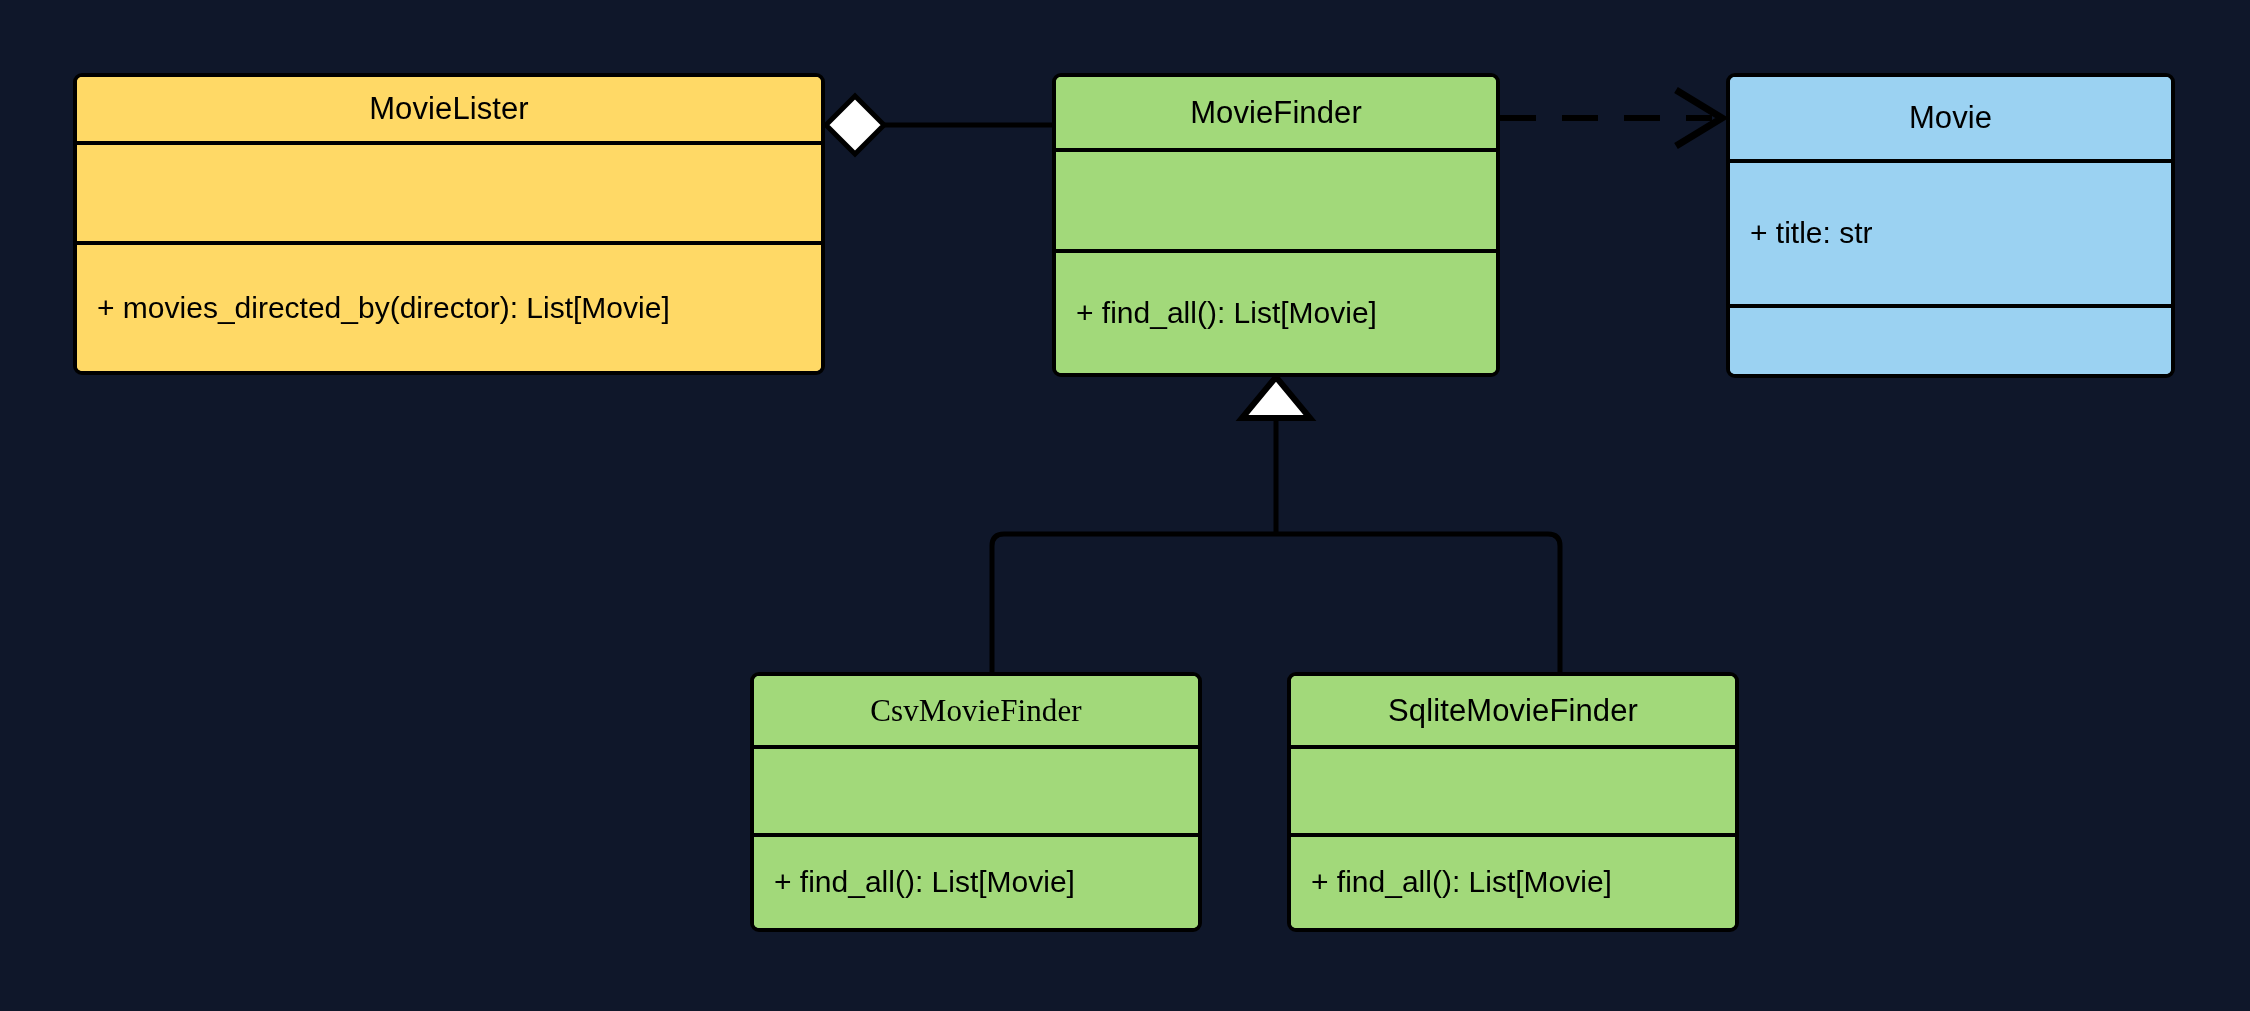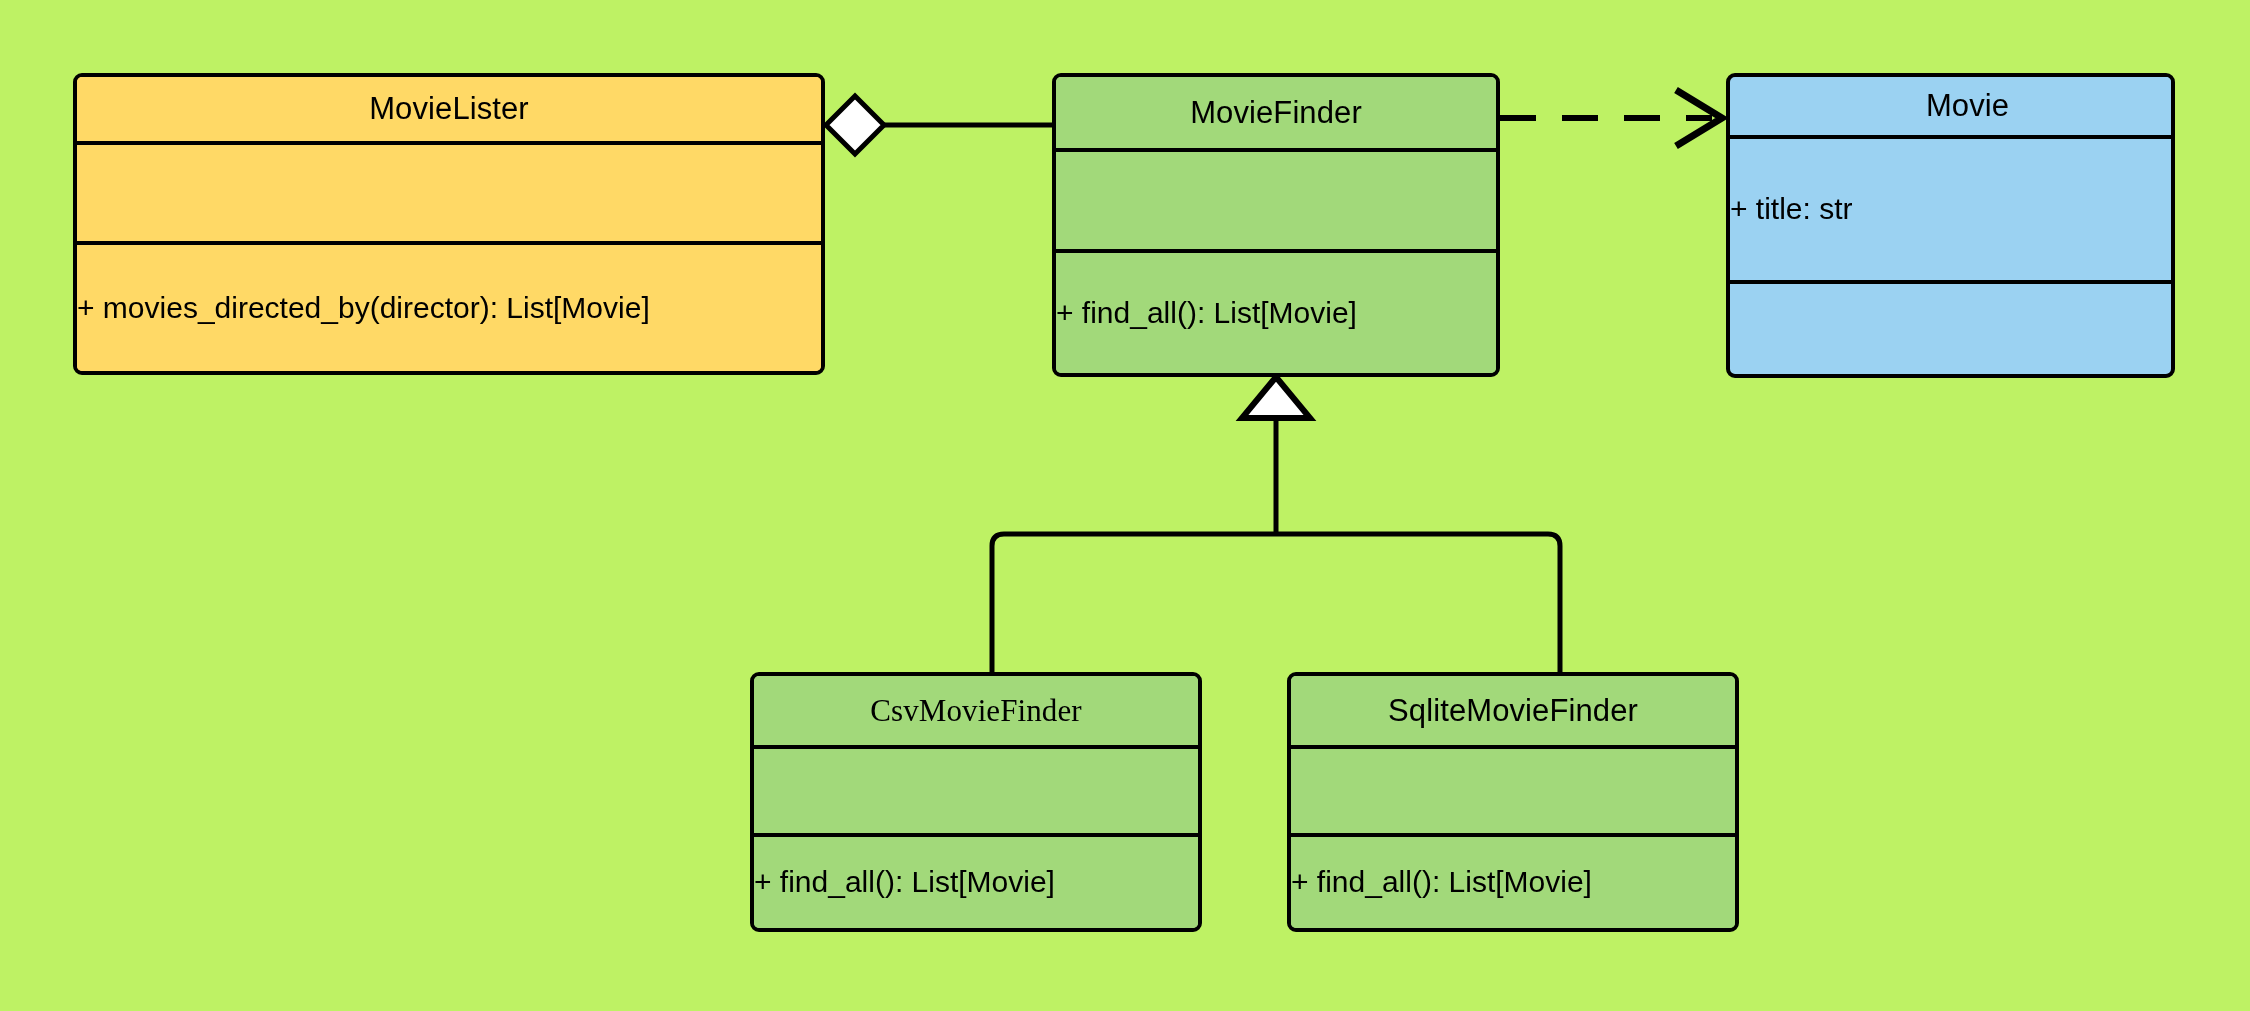--- a/index.html
+++ b/index.html
@@ -7,21 +7,21 @@
     padding: 0;
     background: #ffffff;
   }
   body {
     font-family: "Liberation Sans", sans-serif;
   }
   #diagram-root {
     position: relative;
     width: 2250px;
     height: 1011px;
-    background: #bef264;
+    background: #0f172a;
     overflow: hidden;
   }
   #edge-layer {
     position: absolute;
     left: 0;
     top: 0;
     width: 2250px;
     height: 1011px;
     pointer-events: none;
   }
@@ -47,21 +47,21 @@
     align-items: center;
     justify-content: center;
     font-size: 31px;
     color: #000000;
     letter-spacing: 0.1px;
   }
   .member-list {
     display: flex;
     flex-direction: column;
     justify-content: center;
-    padding-left: 0;
+    padding-left: 20px;
   }
   .member {
     font-size: 30px;
     line-height: 1.27;
     color: #000000;
     white-space: nowrap;
   }
   .empty-compartment {
     
   }
@@ -109,21 +109,21 @@
     <div class="compartment class-name" style="height:71px; background:#A2D97A;">
       <span>MovieFinder</span>
     </div>
     <div class="compartment divided empty-compartment" style="height:101px; background:#A2D97A;"></div>
     <div class="compartment divided member-list" style="height:125px; background:#A2D97A;">
       <div class="member">+ find_all(): List[Movie]</div>
     </div>
   </div>
 
   <div class="uml-class" style="left:1726px; top:73px; width:449px; height:305px; background:#9BD2F2;">
-    <div class="compartment class-name" style="height:58px; background:#9BD2F2;margin-left:17px;">
+    <div class="compartment class-name" style="height:82px; background:#9BD2F2;">
       <span>Movie</span>
     </div>
     <div class="compartment divided member-list" style="height:145px; background:#9BD2F2;">
       <div class="member">+ title: str</div>
     </div>
     <div class="compartment divided empty-compartment" style="height:85px; background:#9BD2F2;"></div>
   </div>
 
   <div class="uml-class" style="left:750px; top:672px; width:452px; height:260px; background:#A2D97A;">
     <div class="compartment class-name" style="height:69px; background:#A2D97A;font-family:Liberation Serif, serif;">

